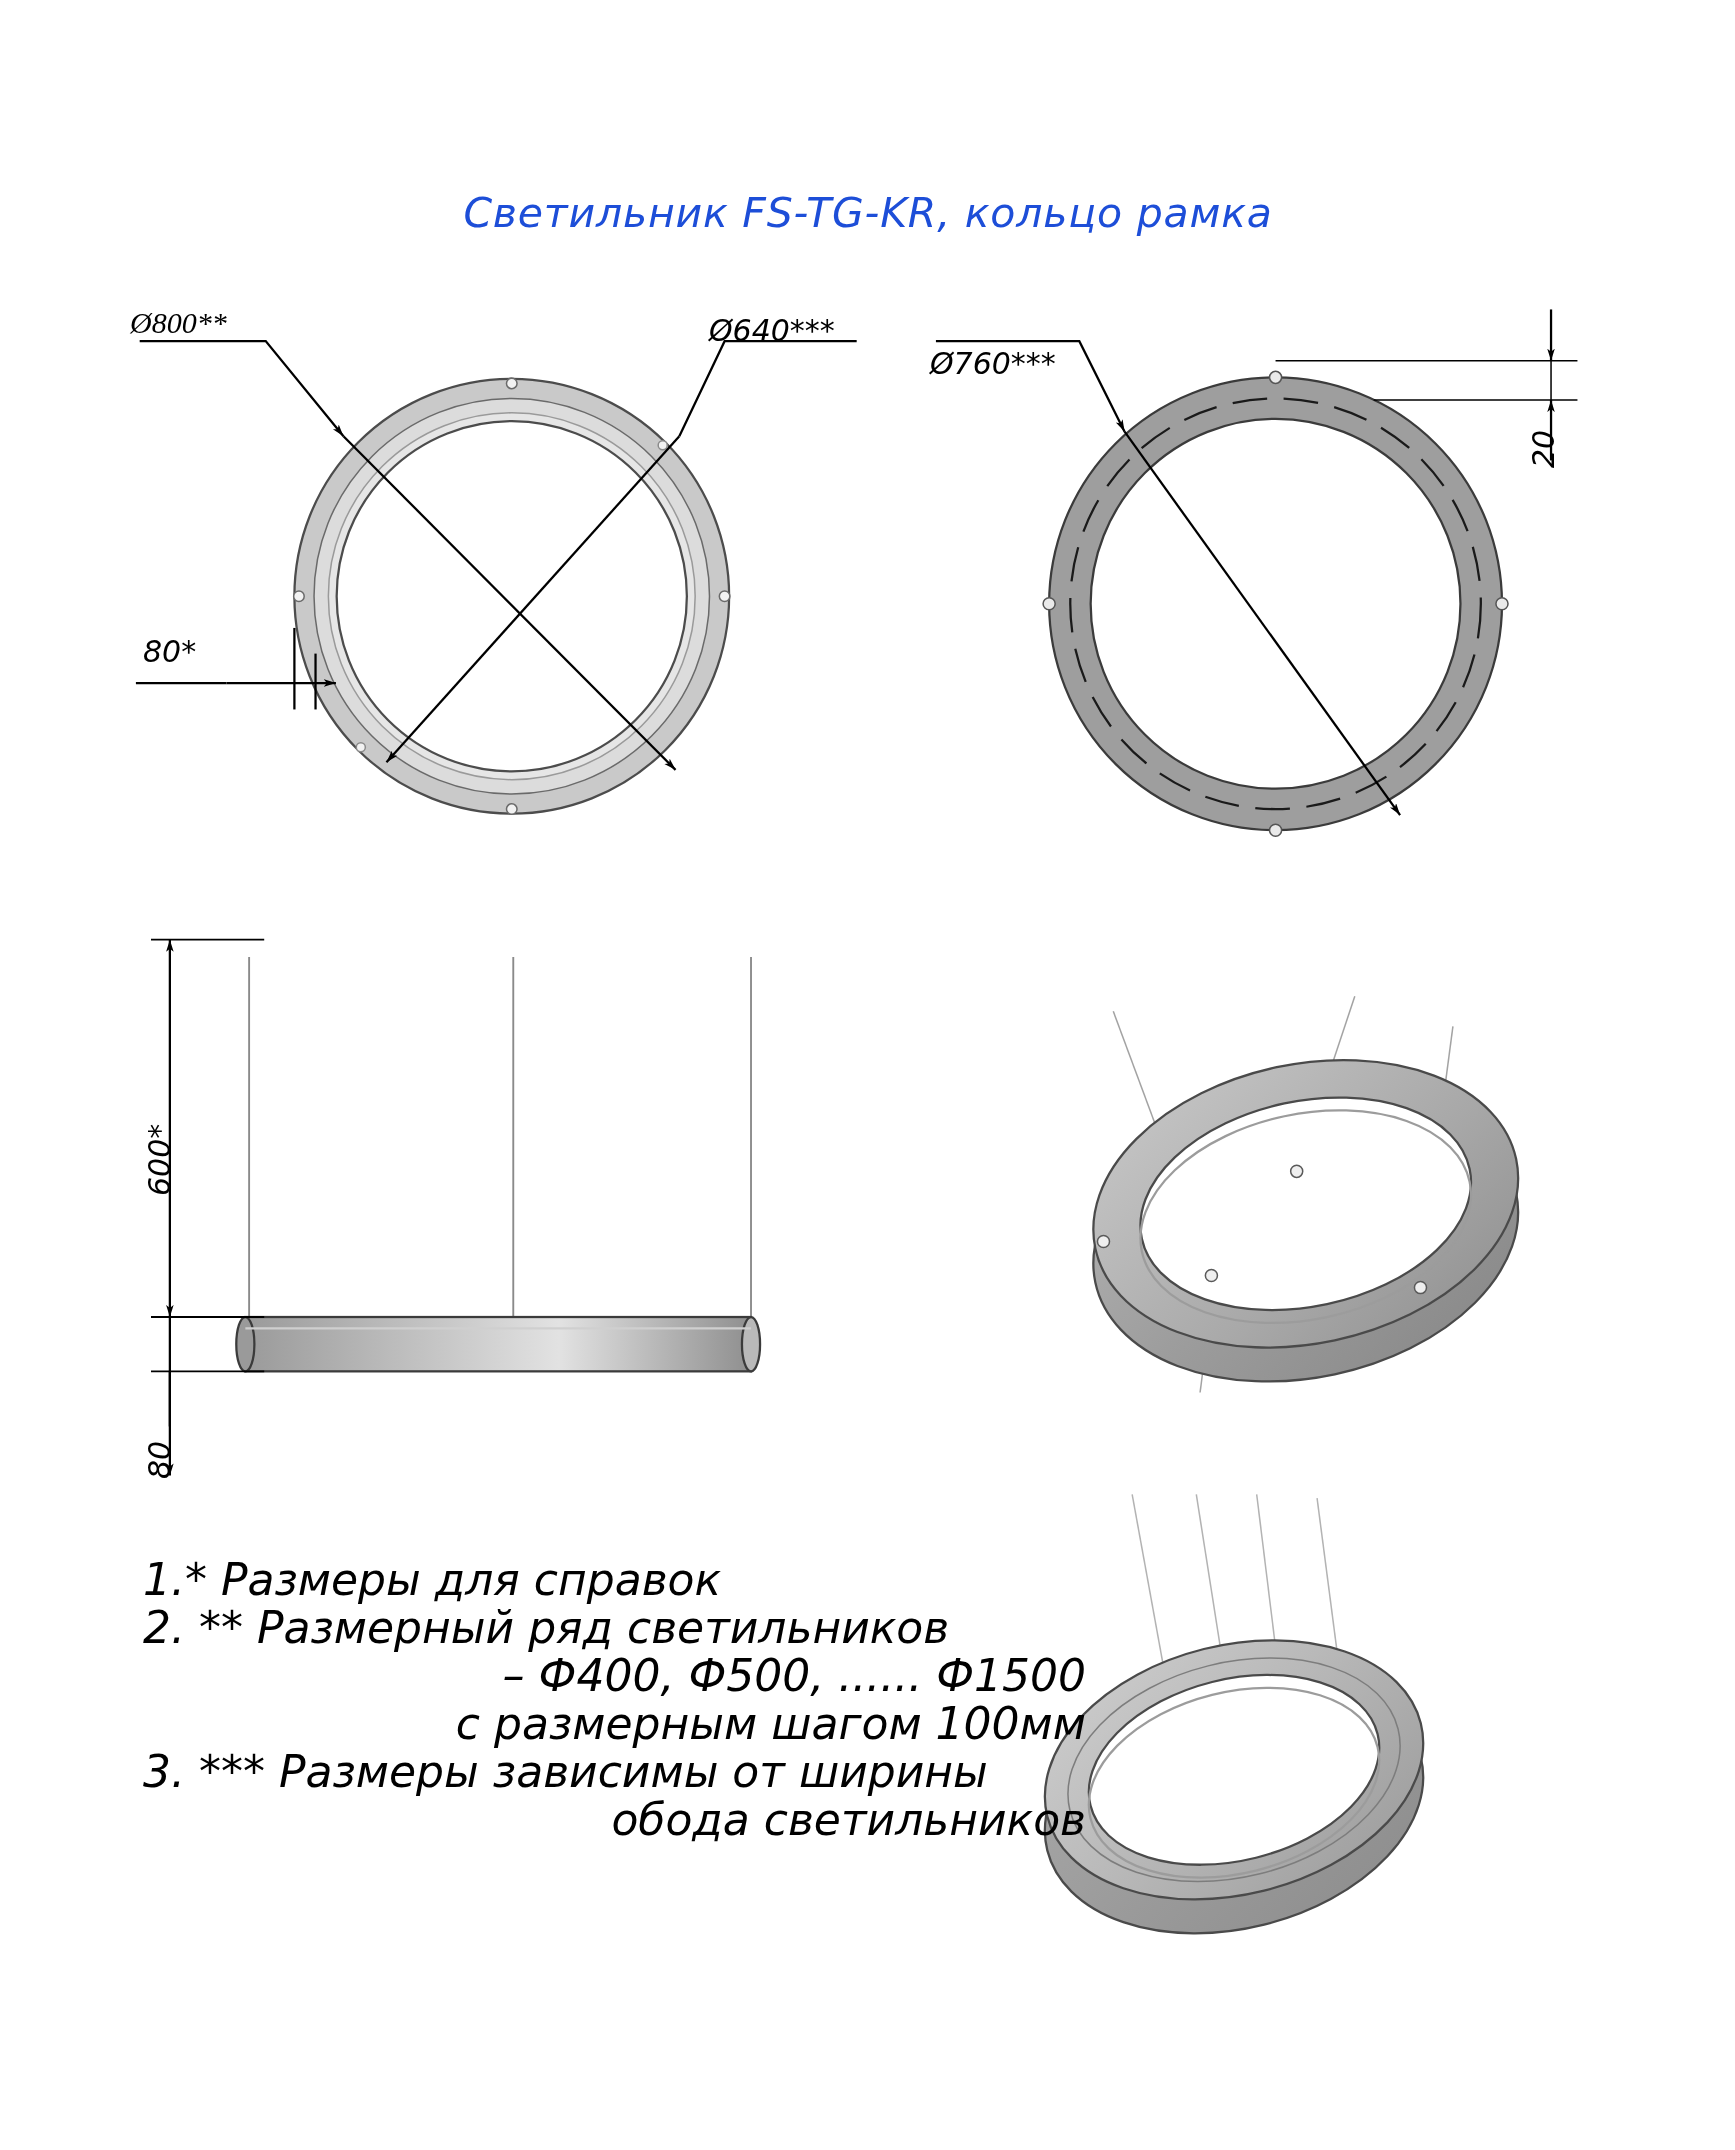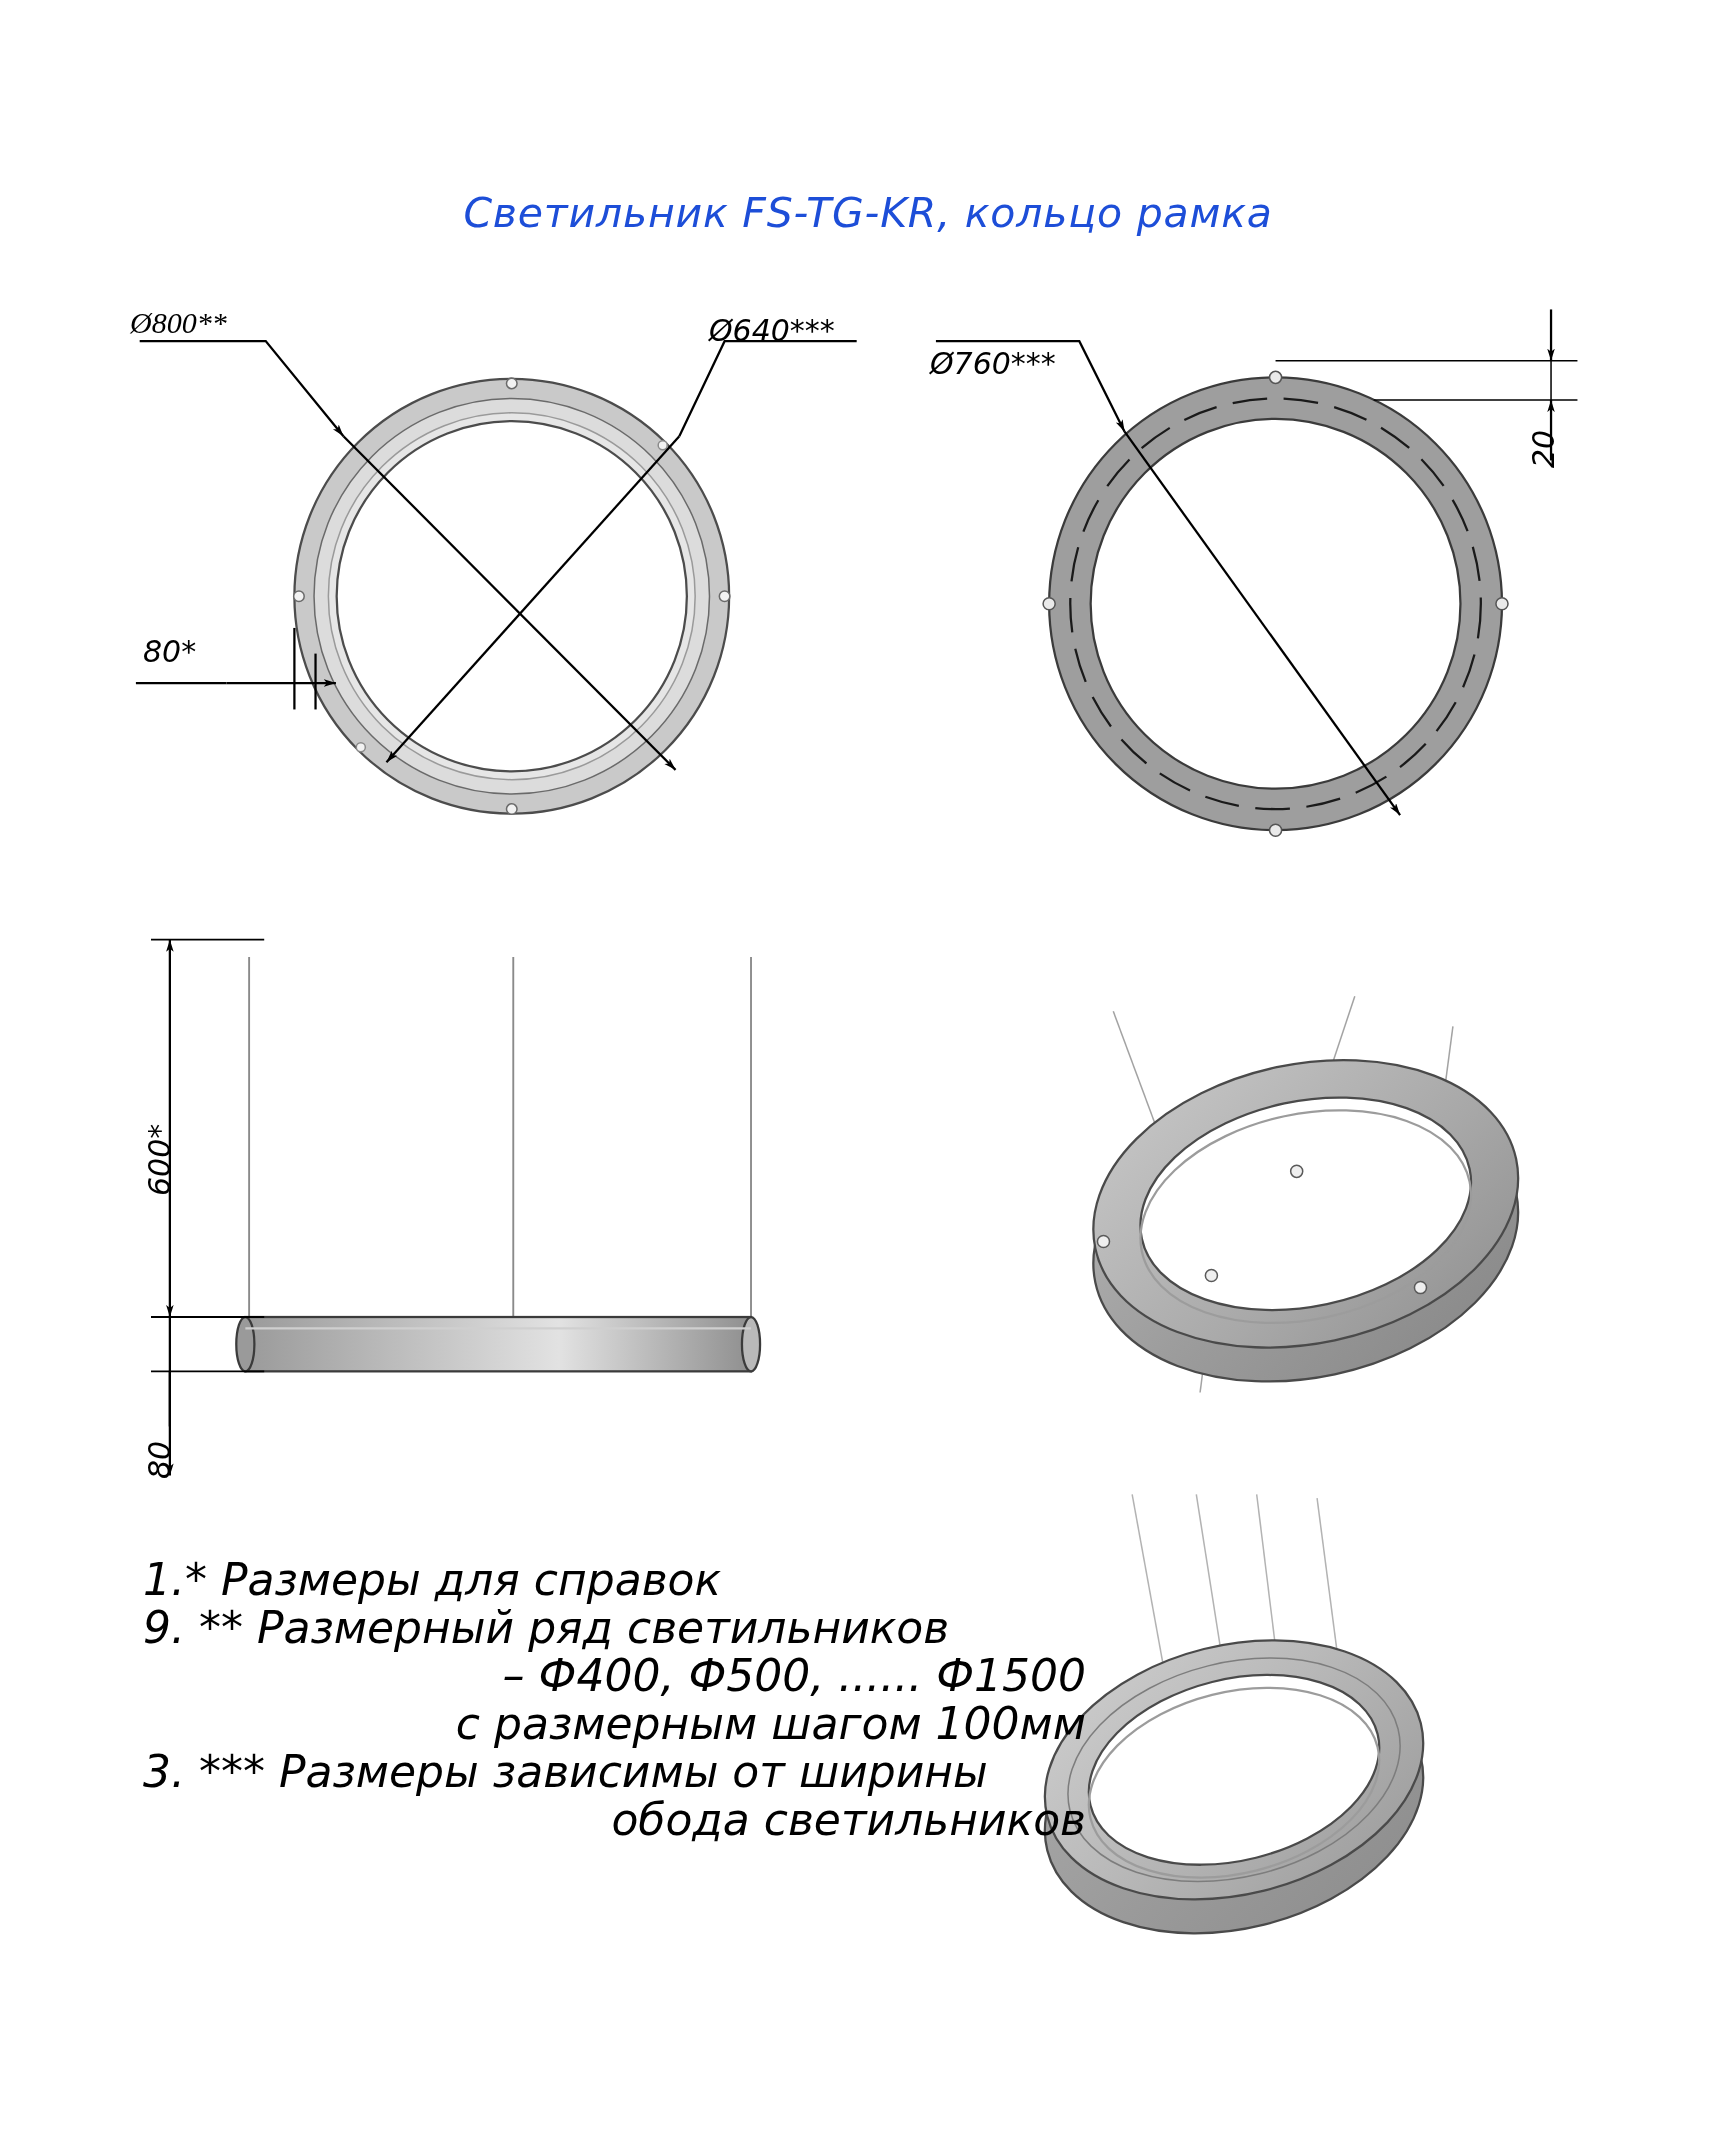--- a/index.html
+++ b/index.html
@@ -215,21 +215,21 @@
   <div class="dim" style="left:143px; top:634px;">80*</div>
 
   <div class="dim vert" style="left:1526px; top:468px;">20</div>
 
   <div class="dim vert" style="left:142px; top:1196px;">600*</div>
 
   <div class="dim vert" style="left:142px; top:1479px;">80</div>
 
   <div class="notes">
     <div class="note-line">1.* Размеры для справок</div>
-    <div class="note-line">9.  ** Размерный ряд светильников</div>
+    <div class="note-line">2.  ** Размерный ряд светильников</div>
     <div class="note-line note-indent">– Ф400, Ф500, ...... Ф1500</div>
     <div class="note-line note-indent">с размерным шагом 100мм</div>
     <div class="note-line">3.  *** Размеры зависимы от ширины</div>
     <div class="note-line note-indent">обода светильников</div>
   </div>
 
 </div>
 
 
 </body></html>

